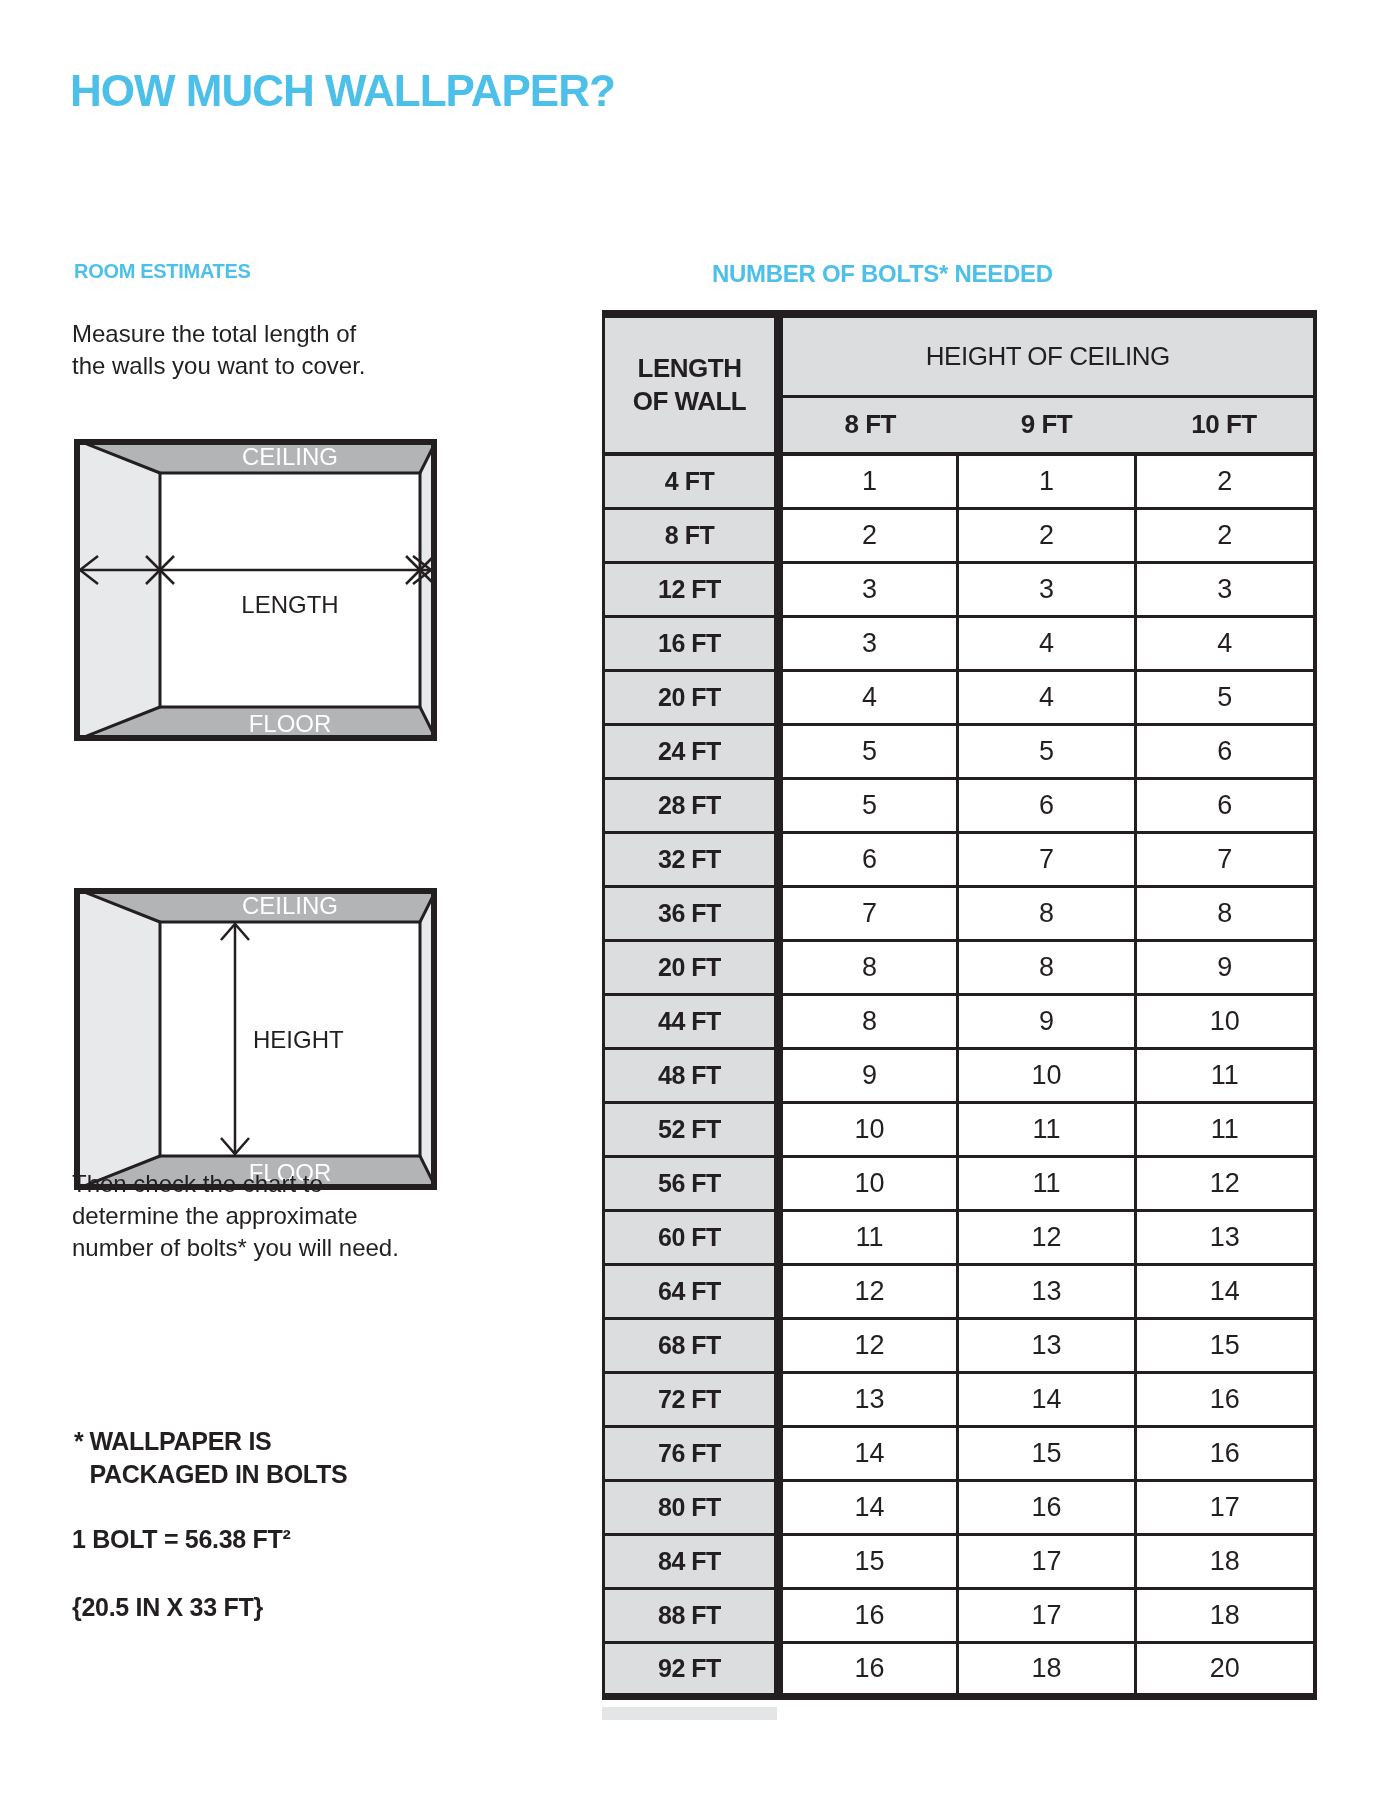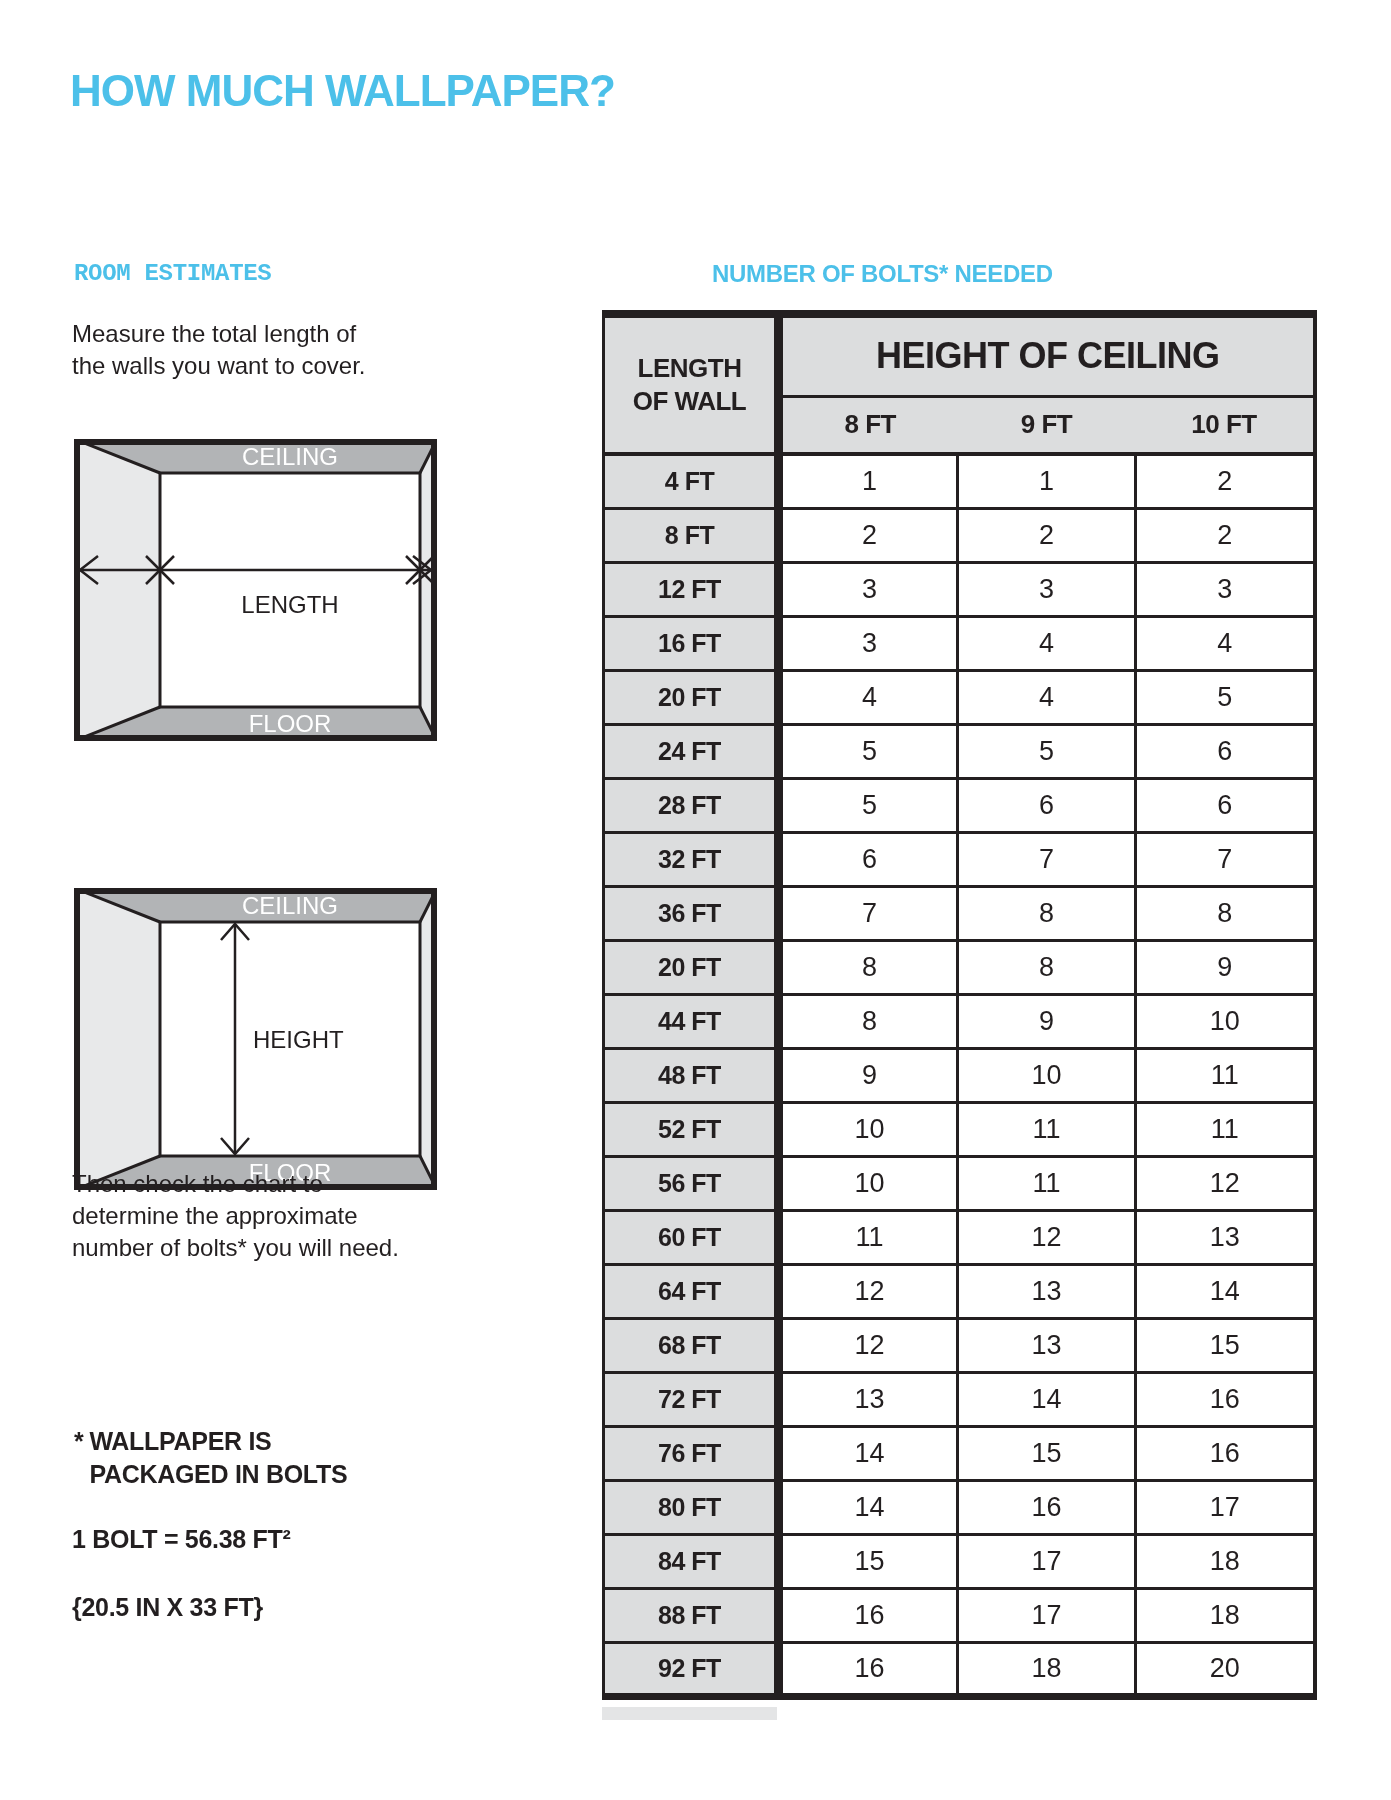--- a/index.html
+++ b/index.html
@@ -20,23 +20,22 @@
     color:var(--text);
     overflow:hidden;
   }
   .page-title{
     position:absolute;left:70px;top:66px;
     font-size:44px;font-weight:bold;letter-spacing:-1px;
     color:var(--accent);
     text-align:center;
   }
   .section-heading{
-    font-size:24px;font-weight:bold;letter-spacing:-0.3px;
+    font-size:20px;font-weight:bold;letter-spacing:-0.3px;
     color:var(--accent);
-    font-family:Liberation Mono, monospace;
   }
   .left-heading{position:absolute;left:74px;top:260px;}
   .table-title{
     position:absolute;left:712px;top:260px;
     font-size:24px;font-weight:bold;letter-spacing:-0.3px;
     color:var(--accent);
   }
   .step{
     position:absolute;left:72px;width:420px;
     font-size:24px;line-height:32px;color:var(--text);
@@ -89,21 +88,21 @@
     background:var(--header_gray);
     border-right:9px solid var(--text);
     border-bottom:4px solid var(--text);
     font-size:26px;font-weight:bold;line-height:33px;letter-spacing:-0.5px;
     white-space:pre-line;
     height:82px;
   }
   th.group{
     background:var(--header_gray);
     border-bottom:3px solid var(--text);
-    font-size:36px;font-weight:bold;letter-spacing:-0.5px;
+    font-size:26px;font-weight:normal;letter-spacing:-0.5px;
     height:82px;
   }
   tr.subheads th{
     background:var(--header_gray);
     border-bottom:4px solid var(--text);
     font-size:26px;font-weight:bold;letter-spacing:-0.5px;
     height:58px;
   }
   tbody th.rowlabel{
     background:var(--header_gray);

